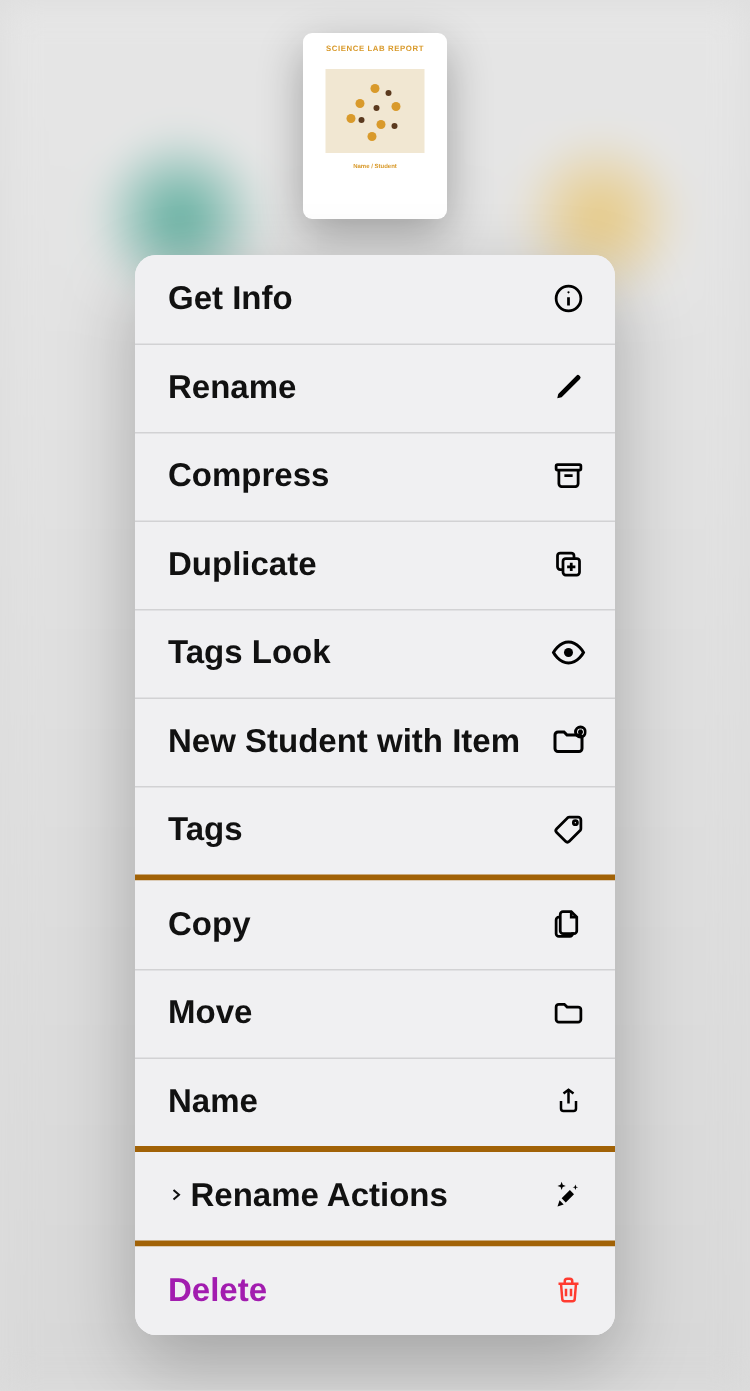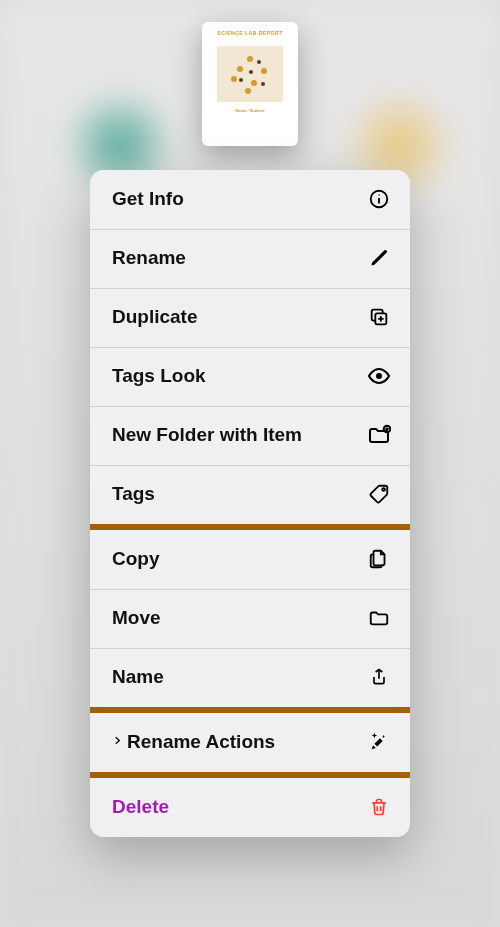--- a/index.html
+++ b/index.html
@@ -91,28 +91,28 @@
 
     .menu {
       margin-top: 24px;
       width: 320px;
       background: #f0f0f2;
       border-radius: 14px;
       box-shadow: 0 18px 50px rgba(0,0,0,0.25);
       overflow: hidden;
     }
     .menu-group + .menu-group {
-      border-top: 6px solid #a16207;
+      border-top: 4px solid #a16207;
     }
     .menu-item {
       display: flex;
       align-items: center;
       justify-content: space-between;
       padding: 12px 18px 14px 22px;
-      font-size: 19px;
+      font-size: 22px;
       font-weight: 600;
       color: #111;
       cursor: pointer;
       background: #f0f0f2;
       min-height: 59px;
     }
     .menu-item + .menu-item {
       border-top: 1px solid rgba(0,0,0,0.12);
     }
     .menu-item .label .chev {
@@ -176,41 +176,51 @@
       </div>
       <div class="menu-item">
         <span class="label">Rename</span>
         <span class="icon">
           <svg viewBox="0 0 24 24" width="20" height="20" fill="currentColor">
               <path d="M3 21l3.5-.8L20 6.7l-2.7-2.7L3.8 17.5 3 21zM17.3 4l2.7 2.7 1.2-1.2a1.5 1.5 0 000-2.1l-.6-.6a1.5 1.5 0 00-2.1 0L17.3 4z"></path>
             </svg>
         </span>
       </div>
       <div class="menu-item">
+        <span class="label">Compress</span>
+        <span class="icon">
+          <svg viewBox="0 0 24 24" width="22" height="22" fill="none" stroke="currentColor" stroke-width="2">
+              <rect x="3" y="4" width="18" height="4" rx="1"></rect>
+              <path d="M5 8v10a2 2 0 002 2h10a2 2 0 002-2V8"></path>
+              <line x1="9" y1="12" x2="15" y2="12"></line>
+            </svg>
+        </span>
+      </div>
+      <div class="menu-item">
         <span class="label">Duplicate</span>
         <span class="icon">
           <svg viewBox="0 0 24 24" width="22" height="22" fill="none" stroke="currentColor" stroke-width="2">
               <rect x="8" y="8" width="12" height="12" rx="2"></rect>
               <path d="M16 8V6a2 2 0 00-2-2H6a2 2 0 00-2 2v8a2 2 0 002 2h2"></path>
               <line x1="14" y1="11" x2="14" y2="17"></line>
               <line x1="11" y1="14" x2="17" y2="14"></line>
             </svg>
         </span>
       </div>
       <div class="menu-item">
         <span class="label">Tags Look</span>
         <span class="icon">
           <svg viewBox="0 0 24 24" width="24" height="24" fill="none" stroke="currentColor" stroke-width="2">
               <path d="M2 12s3.6-7 10-7 10 7 10 7-3.6 7-10 7S2 12 2 12z"></path>
               <circle cx="12" cy="12" r="3" fill="currentColor" stroke="none"></circle>
             </svg>
         </span>
       </div>
       <div class="menu-item">
-        <span class="label">New Folder with Item</span>
+        <span class="label">New Student with Item</span>
         <span class="icon">
           <svg viewBox="0 0 24 24" width="24" height="24" fill="none" stroke="currentColor" stroke-width="2">
               <path d="M3 8a2 2 0 012-2h4l2 2h8a2 2 0 012 2v7a2 2 0 01-2 2H5a2 2 0 01-2-2V8z"></path>
               <circle cx="20" cy="6" r="3.3"></circle>
               <line x1="20" y1="4.4" x2="20" y2="7.6"></line>
               <line x1="18.4" y1="6" x2="21.6" y2="6"></line>
             </svg>
         </span>
       </div>
       <div class="menu-item">

